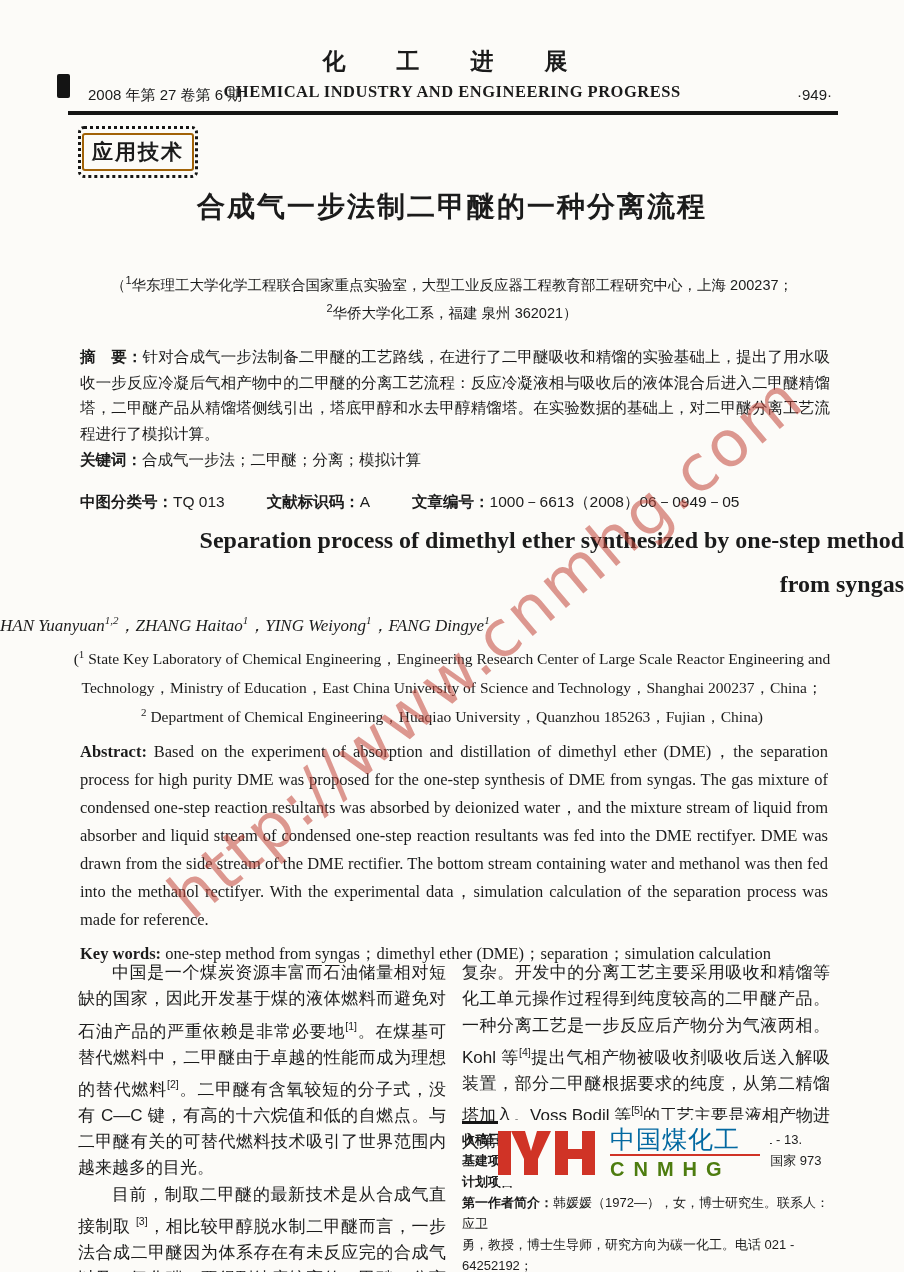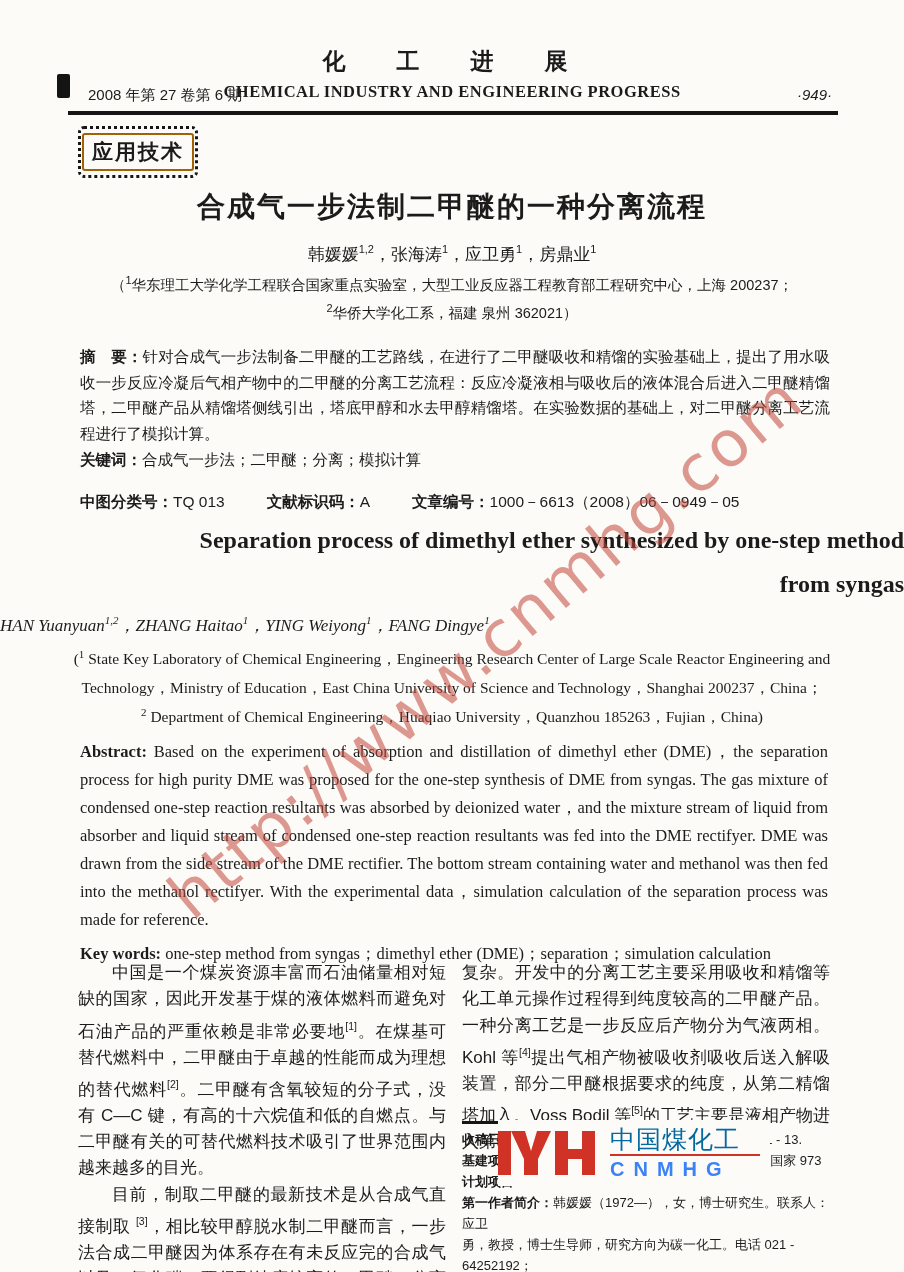--- a/index.html
+++ b/index.html
@@ -9,21 +9,21 @@
     background:#fcfbf8; color:#1b1b1b; overflow:hidden;
     font-family:"Liberation Sans", sans-serif;
     padding-left:15px;
   }
   
   .journal-cn { position:absolute; top:46px; left:0; width:100%; text-align:center;
     font-size:23px; font-weight:bold; letter-spacing:14px; }
   .journal-en { position:absolute; top:82px; left:0; width:100%; text-align:center;
     font-family:"Liberation Serif", serif; font-size:16.5px; font-weight:bold; letter-spacing:.5px; }
   .issue { position:absolute; top:86px; left:88px; font-size:15px; }
-  .page-no { position:absolute; top:86px; right:72px; font-size:15px;font-style:italic; }
+  .page-no { position:absolute; top:86px; right:72px; font-size:15px; }
   .header-rule { position:absolute; top:111px; left:68px; width:770px; height:4px; background:#151515; }
   .scan-smudge { position:absolute; top:74px; left:57px; width:13px; height:24px; background:#141414; border-radius:2px; }
 
   
   .badge { position:absolute; top:126px; left:78px; width:120px; height:52px;
     border:3px dotted #161616; border-radius:6px; display:flex; align-items:center; justify-content:center; }
   .badge-inner { border:2px solid #a16207; border-radius:3px; padding:3px 8px;
     font-size:21px; font-weight:bold; letter-spacing:2px; }
 
   
@@ -69,21 +69,21 @@
   .footnotes .lbl { font-weight:bold; }
   .frag { position:absolute; top:0; }
   .frag.f1 { left:296px; } .frag.f2 { left:236px; }
 
   
   .logo { position:absolute; top:1120px; left:498px; width:272px; height:66px;
     background:#fcfbf8; display:flex; align-items:center; gap:8px; z-index:30; }
   .logo-right { display:flex; flex-direction:column; }
   .logo-cn { color:#0369a1; font-size:25px; letter-spacing:1px; line-height:26px; }
   .logo-underline { width:150px; height:2px; background:#d03326; margin:2px 0 2px 0; }
-  .logo-en { color:#3b82f6; font-size:20px; letter-spacing:9px; font-weight:bold;
+  .logo-en { color:#4d7c0f; font-size:20px; letter-spacing:9px; font-weight:bold;
     font-family:"Liberation Sans", sans-serif; }
 
   
   .watermark { position:absolute; top:868px; left:178px; z-index:40; pointer-events:none;
     transform:rotate(-40deg); transform-origin:0 50%;
     font-size:64px; letter-spacing:3px; color:#c3473b; opacity:.55;
     font-family:"DejaVu Sans", sans-serif; white-space:nowrap; }
 </style>
 </head>
 <body>
@@ -96,23 +96,20 @@
   <div class="issue">2008 年第 27 卷第 6 期</div>
   <div class="page-no">·949·</div>
   <div class="header-rule"></div>
 
   <div class="badge">
     <span class="badge-inner">应用技术</span>
   </div>
 
   <div class="title-cn">合成气一步法制二甲醚的一种分离流程</div>
 
-  <div class="authors-cn">
-    <span>韩媛媛</span><sup>1,2</sup><span>，</span><span>张海涛</span><sup>1</sup><span>，</span><span>应卫勇</span><sup>1</sup><span>，</span><span>房鼎业</span><sup>1</sup>
-  </div>
 
   <div class="affil l1">
     <span>（</span><sup>1</sup><span>华东理工大学化学工程联合国家重点实验室，大型工业反应器工程教育部工程研究中心，上海 200237；</span>
   </div>
   <div class="affil l2">
     <sup>2</sup><span>华侨大学化工系，福建 泉州 362021）</span>
   </div>
 
   <div class="abs-cn">
     <p><span class="lbl">摘　要：</span><span>针对合成气一步法制备二甲醚的工艺路线，在进行了二甲醚吸收和精馏的实验基础上，提出了用水吸收一步反应冷凝后气相产物中的二甲醚的分离工艺流程：反应冷凝液相与吸收后的液体混合后进入二甲醚精馏塔，二甲醚产品从精馏塔侧线引出，塔底甲醇和水去甲醇精馏塔。在实验数据的基础上，对二甲醚分离工艺流程进行了模拟计算。</span></p>

